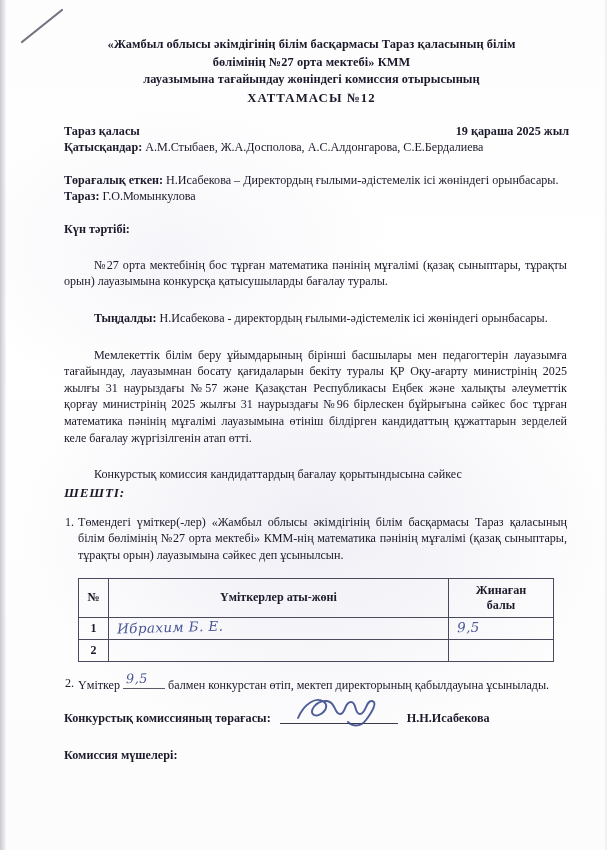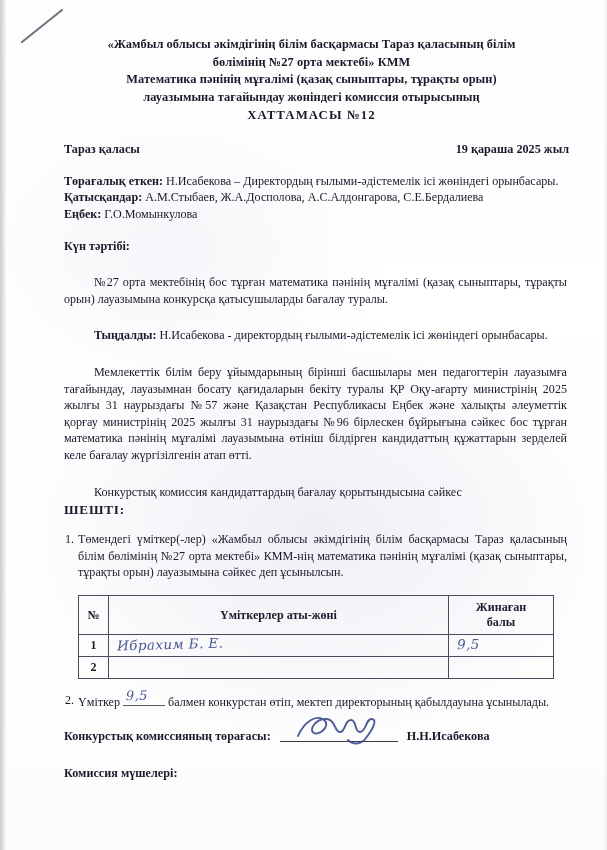--- a/index.html
+++ b/index.html
@@ -93,20 +93,21 @@
     margin: 17px 48px 0 56px;
     font-weight: bold;
     font-size: 12.2px;
   }
 
   .decision {
     margin: 2px 48px 0 56px;
     font-weight: bold;
     font-size: 13.2px;
     letter-spacing: 0.8px;
+    font-style: italic;
   }
 
   
   .num-item {
     margin: 13px 48px 0 70px;
     position: relative;
     font-size: 12.1px;
     line-height: 16.6px;
     text-align: justify;
   }
@@ -239,40 +240,39 @@
   <svg width="60" height="40" viewBox="0 0 60 40">
     <line x1="4" y1="34" x2="44" y2="2" stroke="#5b5b6b" stroke-width="2.2" stroke-linecap="round" opacity="0.85"></line>
   </svg>
 </div>
 
 <div class="doc">
 
   <div class="title-block">
     <span class="title-line">«Жамбыл облысы әкімдігінің білім басқармасы  Тараз қаласының білім</span>
     <span class="title-line">бөлімінің  №27 орта мектебі»  КММ</span>
-    <span class="title-line">Математика пәнінің мұғалімі (қазақ сыныптары, тұрақты орын)</span>
     <span class="title-line">лауазымына тағайындау жөніндегі комиссия отырысының</span>
     <span class="title-line protocol">ХАТТАМАСЫ №12</span>
   </div>
 
   <div class="meta-row">
     <span>Тараз қаласы</span>
     <span>19 қараша 2025 жыл</span>
   </div>
 
+  <div class="block">
+    <span class="b">Қатысқандар:</span><span> А.М.Стыбаев, Ж.А.Досполова, А.С.Алдонгарова, С.Е.Бердалиева</span>
+  </div>
+
   <div class="block gap-lg">
     <span class="b">Төрағалық еткен</span><span class="b">:</span><span> Н.Исабекова – Директордың ғылыми-әдістемелік ісі жөніндегі орынбасары.</span>
   </div>
 
   <div class="block">
-    <span class="b">Қатысқандар:</span><span> А.М.Стыбаев, Ж.А.Досполова, А.С.Алдонгарова, С.Е.Бердалиева</span>
-  </div>
-
-  <div class="block">
-    <span class="b">Еңбек:</span><span> Г.О.Момынкулова</span>
+    <span class="b">Тараз:</span><span> Г.О.Момынкулова</span>
   </div>
 
   <div class="agenda-head">Күн тәртібі:</div>
 
   <div class="block indent gap-sm">№27 орта мектебінің бос тұрған математика пәнінің мұғалімі (қазақ сыныптары, тұрақты орын) лауазымына конкурсқа   қатысушыларды бағалау туралы.</div>
 
   <div class="block indent gap-sm">
     <span class="b">Тыңдалды:</span><span> Н.Исабекова - директордың ғылыми-әдістемелік ісі жөніндегі орынбасары.</span>
   </div>
 

